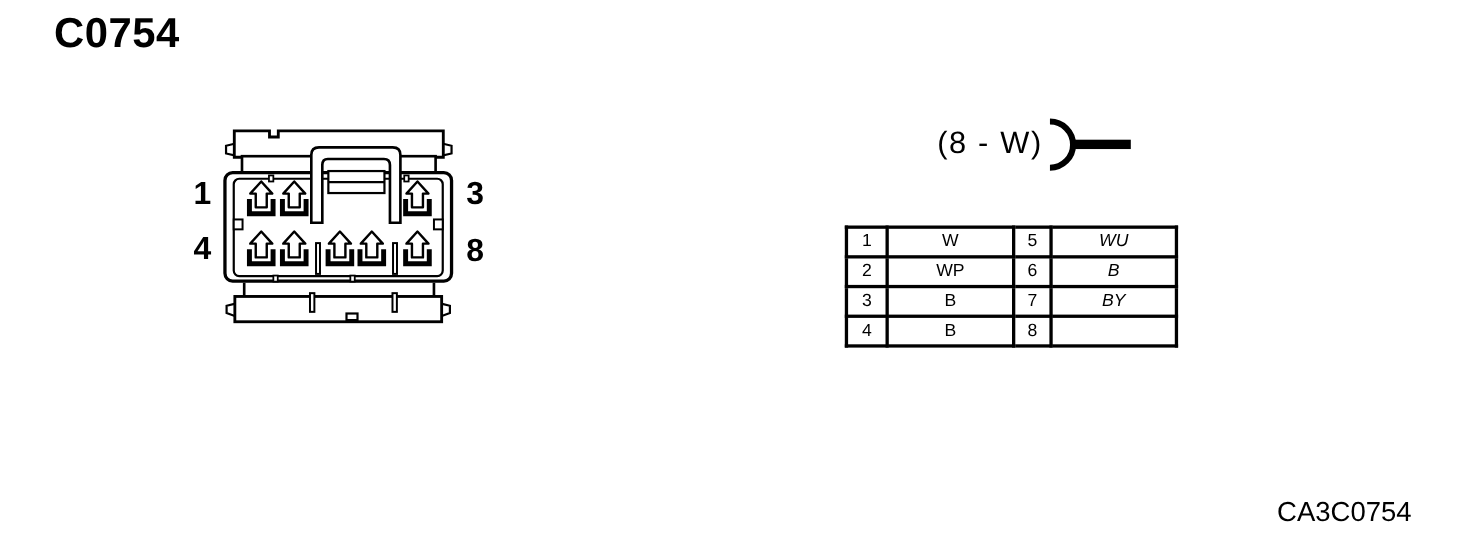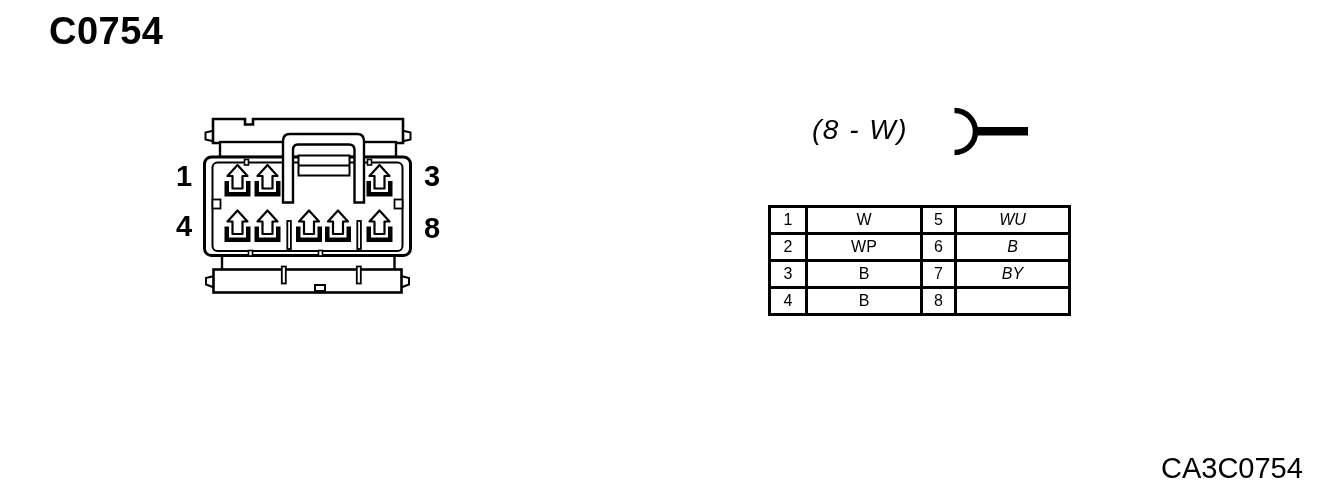--- a/index.html
+++ b/index.html
@@ -24,22 +24,22 @@
   .pin-label {
     position: absolute; width: 32px; text-align: center;
     font-size: 29px; font-weight: bold; line-height: 28px;
   }
   .pl-tl { left: -2px; top: 62px; }
   .pl-bl { left: -2px; top: 112px; }
   .pl-tr { left: 246px; top: 62px; }
   .pl-br { left: 246px; top: 114px; }
 
   .callout {
-    left: 812px; top: 114px;
-    font-size: 28px; letter-spacing: 1.5px; white-space: nowrap; font-style: italic;
+    left: 852px; top: 114px;
+    font-size: 28px; letter-spacing: 1.5px; white-space: nowrap;
   }
   .callout-icon { left: 938px; top: 104px; width: 96px; height: 54px; }
 
   .pin-table {
     left: 768px; top: 205px;
     border-collapse: collapse; table-layout: fixed; width: 278px;
     font-size: 16px; line-height: 1;
   }
   .pin-table td {
     border: 3px solid #000;
@@ -47,21 +47,21 @@
     text-align: center; vertical-align: middle;
     overflow: hidden; white-space: nowrap;
   }
   .col-pin-l  { width: 30px; }
   .col-col-l  { width: 108px; }
   .col-pin-r  { width: 27px; }
   .col-col-r  { width: 107px; font-style: italic; }
 
   .figure-code {
     left: 1161px; top: 452px;
-    font-size: 29px; white-space: nowrap;
+    font-size: 25px; white-space: nowrap;
   }
 </style>
 </head>
 <body>
 
 <div class="abs title">C0754</div>
 
 <div class="abs connector-wrap">
   <svg class="connector-svg" viewBox="170 100 290 205" xmlns="http://www.w3.org/2000/svg">
     <g stroke="#000" fill="none">

